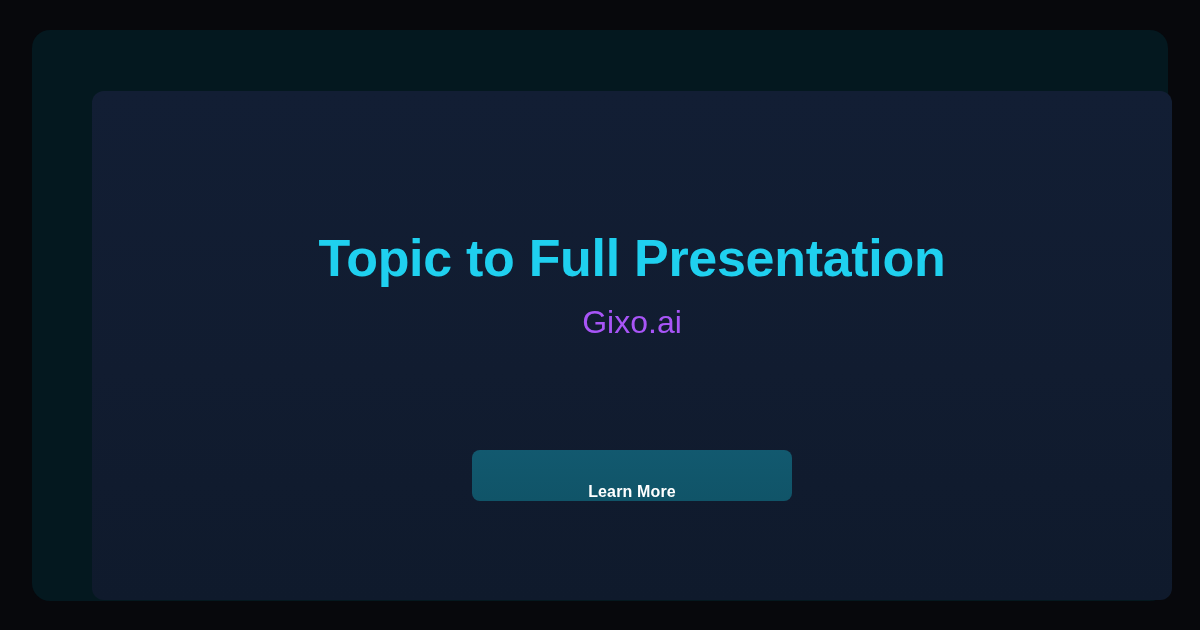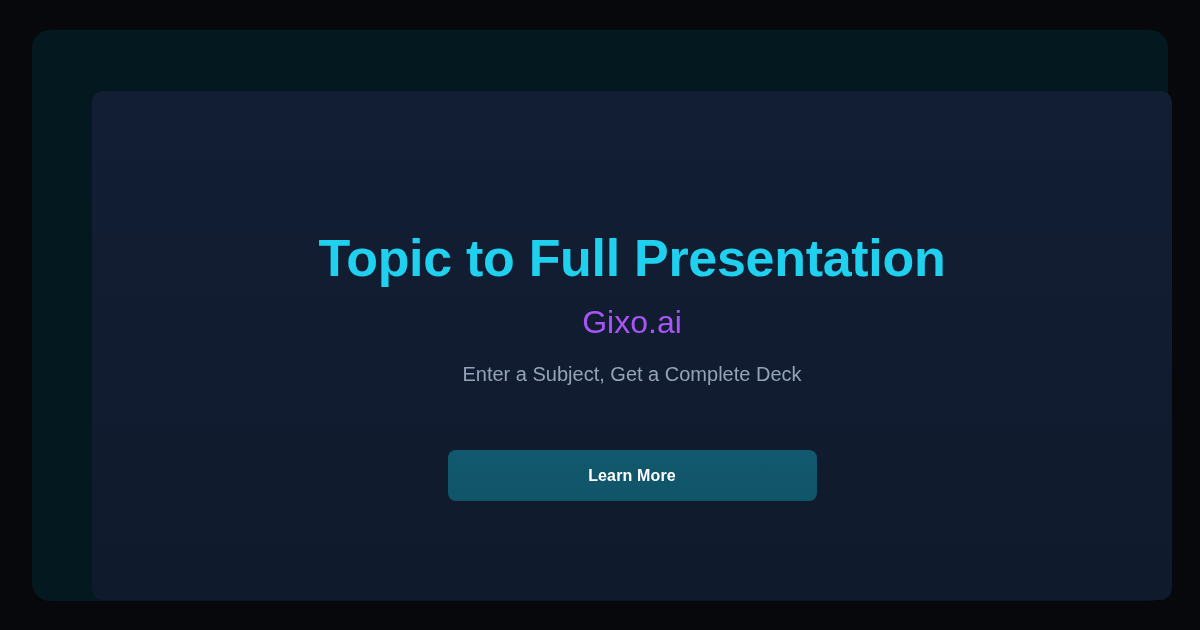--- a/index.html
+++ b/index.html
@@ -88,49 +88,48 @@
   .cta-row {
     position: absolute;
     left: 0;
     right: 0;
     top: 359px;
     display: flex;
     justify-content: center;
   }
 
   .cta-button {
-    width: 369px;
+    width: 320px;
     height: 51px;
     border: none;
     border-radius: 8px;
     background: linear-gradient(180deg, #12596f 0%, #105468 100%);
     color: #ffffff;
     font-family: "Liberation Sans", sans-serif;
     font-size: 16px;
     font-weight: bold;
     letter-spacing: 0.15px;
     line-height: 51px;
     text-align: center;
     cursor: pointer;
-    padding: 0;
+    padding: 16px;
   }
 </style>
 </head>
 <body>
 
 <div class="stage">
 
   <div class="frame">
 
     <div class="card">
 
       <div class="hero">
         <div class="hero-title">Topic to Full Presentation</div>
         <div class="hero-brand">Gixo.ai</div>
-        <div class="hero-subtitle">Enter a Subject, Get a Complete Deck</div>
       </div>
 
       <div class="cta-row">
         <button class="cta-button">Learn More</button>
       </div>
 
     </div>
   </div>
 </div>
 

